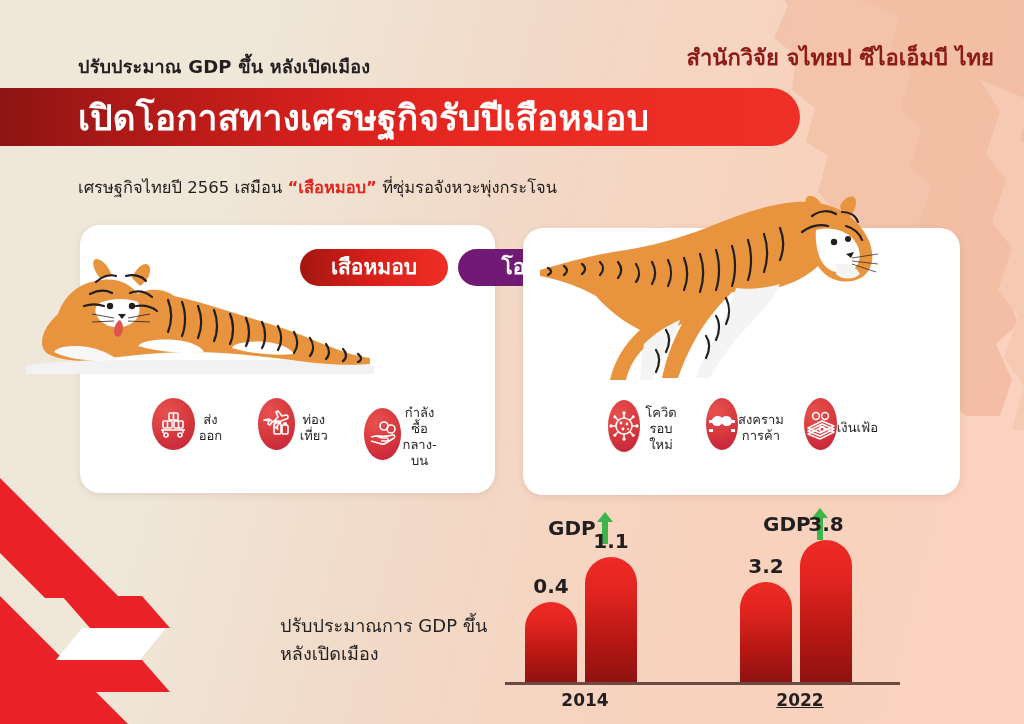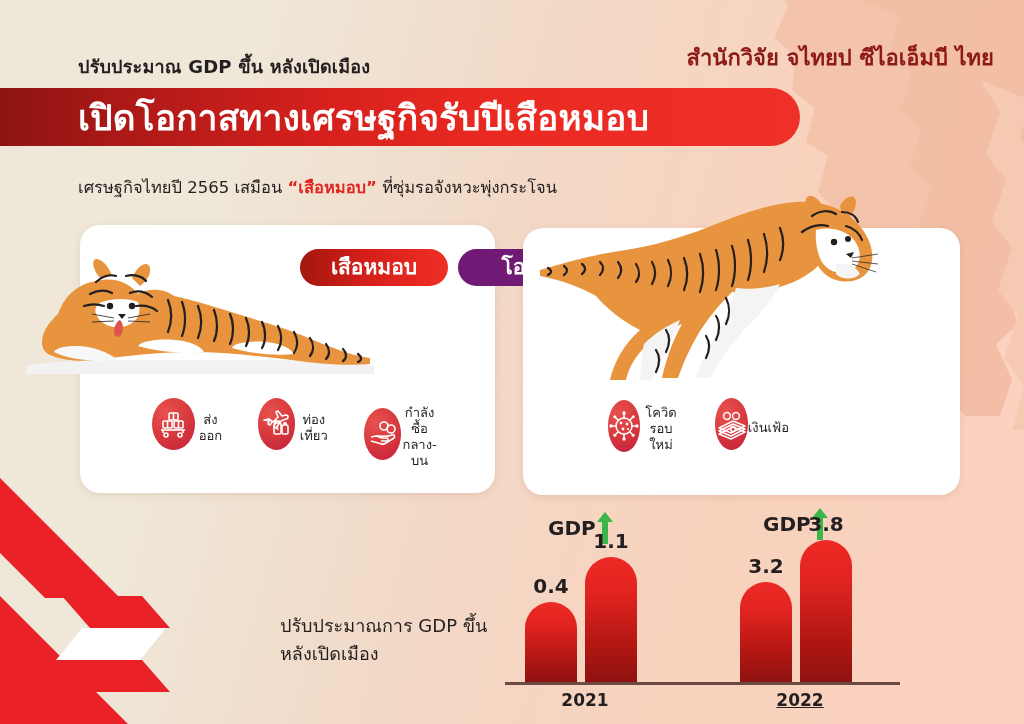--- a/index.html
+++ b/index.html
@@ -51,21 +51,21 @@
 
   
   .tiger{position:absolute;pointer-events:none;}
   #tiger-crouch{left:18px;top:248px;width:370px;height:140px;}
   #tiger-leap{left:540px;top:192px;width:390px;height:215px;}
   .tiger svg{width:100%;height:100%;display:block;}
 
   
   .icon-row{position:absolute;display:flex;align-items:flex-start;}
   #icons-left{left:152px;top:398px;gap:32px;}
-  #icons-right{left:608px;top:398px;gap:33px;}
+  #icons-right{left:608px;top:398px;gap:24px;}
   .icon-item{display:flex;flex-direction:row;align-items:center;width:74px;}
   .icon-circle{width:52px;height:52px;border-radius:50%;
     background:radial-gradient(circle at 32% 28%,#e8514f 0%,#d93b3e 45%,#c2203a 100%);
     display:flex;align-items:center;justify-content:center;}
   .icon-circle svg{width:32px;height:32px;display:block;}
   .icon-label{margin-top:7px;font-size:13px;color:#231f20;text-align:center;line-height:16px;}
 
   
   #chart{position:absolute;left:480px;top:500px;width:430px;height:215px;}
   .axis{position:absolute;left:25px;top:182px;width:395px;height:3px;background:#6b4a44;}
@@ -316,20 +316,35 @@
               <circle cx="25.2" cy="25.2" r="1.5"></circle>
             <circle cx="25.2" cy="6.8" r="1.5"></circle>
               <circle cx="6.8" cy="25.2" r="1.5"></circle>
           </g>
         </svg>
       </div>
       <div class="icon-label">โควิดรอบใหม่</div>
     </div>
     <div class="icon-item">
       <div class="icon-circle">
+        <svg viewBox="0 0 32 32">
+          <g fill="#ffffff">
+            <path d="M3 12h4v3H3z"></path>
+            <path d="M6 13c0-3 3-5 6-5 2 0 3.6 1 4.3 2.6.6 1.4.5 3.3-.4 4.8-.9 1.5-2.6 2.6-4.6 2.6-3 0-5.3-2-5.3-5z"></path>
+            <path d="M29 12h-4v3h4z"></path>
+            <path d="M26 13c0-3-3-5-6-5-2 0-3.6 1-4.3 2.6-.6 1.4-.5 3.3.4 4.8.9 1.5 2.6 2.6 4.6 2.6 3 0 5.3-2 5.3-5z"></path>
+            <path d="M3 21h4v3H3z"></path>
+            <path d="M29 21h-4v3h4z"></path>
+          </g>
+        </svg>
+      </div>
+      <div class="icon-label">สงครามการค้า</div>
+    </div>
+    <div class="icon-item">
+      <div class="icon-circle">
         <svg viewBox="0 0 32 32" fill="none" stroke="#ffffff" stroke-width="1.5">
           <circle cx="12" cy="8" r="3.4"></circle>
           <circle cx="21" cy="8" r="3.4"></circle>
           <path d="M4 20l14-7 12 5-14 7z" stroke-linejoin="round"></path>
           <path d="M4 23l14-7 12 5-14 7z" stroke-linejoin="round"></path>
           <path d="M4 26l14-7 12 5-14 7z" stroke-linejoin="round"></path>
           <circle cx="18" cy="21" r="2.4"></circle>
         </svg>
       </div>
       <div class="icon-label">เงินเฟ้อ</div>
@@ -376,21 +391,21 @@
       <div class="bar-wrap">
         <div class="bar-val">3.2</div>
         <div class="bar" style="height: 100px;"></div>
       </div>
       <div class="bar-wrap">
         <div class="bar-val">3.8</div>
         <div class="bar" style="height: 142px;"></div>
       </div>
     </div>
 
-    <div class="grp-label" id="lab-2021">2021</div>
+    <div class="grp-label" id="lab-2021">2014</div>
     <div class="grp-label" id="lab-2022">2022</div>
   </div>
 
   <div id="logo-mark">
     <svg viewBox="0 0 170 246">
       <path fill="#ea2227" d="M0 0 L0 246 L128 246 L0 118 Z"></path>
       <path fill="#ea2227" d="M0 0 L120 120 L45 120 L0 75 Z"></path>
       <path fill="#ea2227" d="M62 118 L142 118 L170 150 L90 150 Z"></path>
       <path fill="#ffffff" d="M82 150 L166 150 L140 182 L56 182 Z"></path>
       <path fill="#ea2227" d="M58 182 L142 182 L170 214 L86 214 Z"></path>

